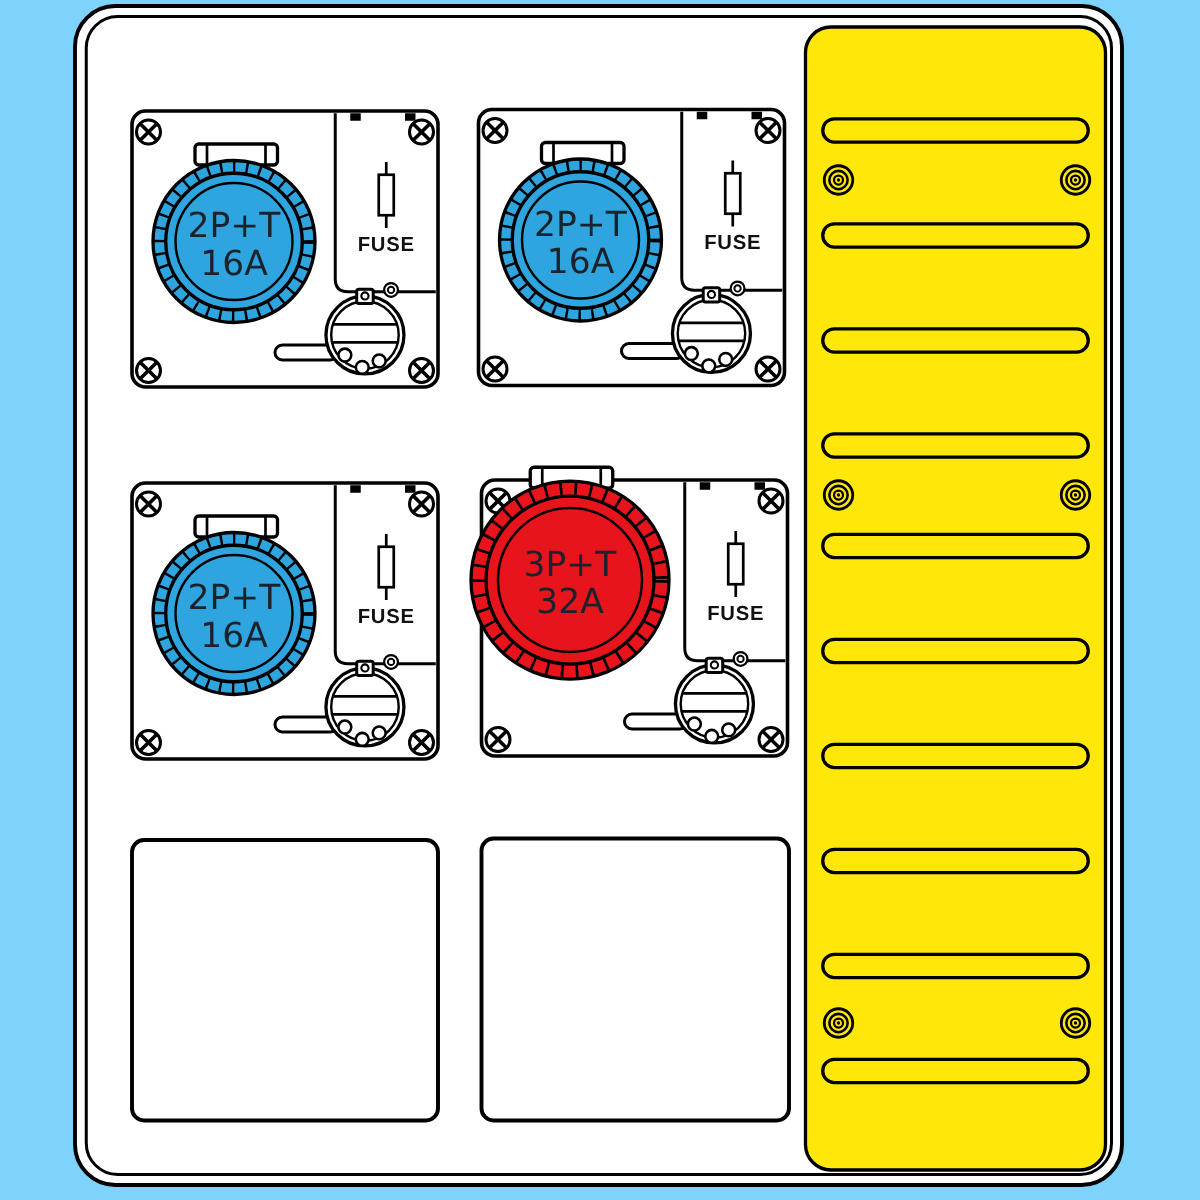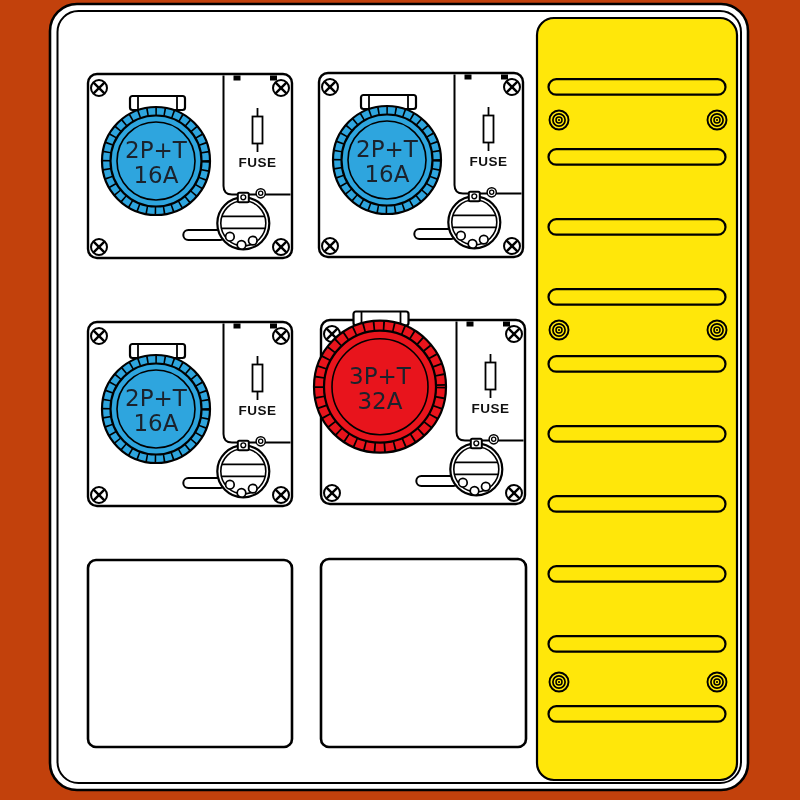--- a/index.html
+++ b/index.html
@@ -1,16 +1,16 @@
 <!DOCTYPE html>
 <html><head>
 <meta charset="utf-8">
 <style>
   html,body{margin:0;padding:0;background:#fff;}
-  .stage{width:800px;height:800px;position:relative;background:#c2410c;font-family:"Liberation Sans",sans-serif;}
+  .stage{width:800px;height:800px;position:relative;background:#7dd3fc;font-family:"Liberation Sans",sans-serif;}
   .socktext{font-family:"DejaVu Sans",sans-serif;font-size:23px;font-weight:500;fill:#1b222c;text-anchor:middle;}
   .fusetext{font-family:"Liberation Sans",sans-serif;font-size:13.5px;font-weight:bold;letter-spacing:.5px;fill:#111;text-anchor:middle;}
   svg *{vector-effect:none;}
 </style>
 </head>
 <body>
 
 <div class="stage">
 <svg width="800" height="800" viewBox="0 0 800 800">
   <defs>

